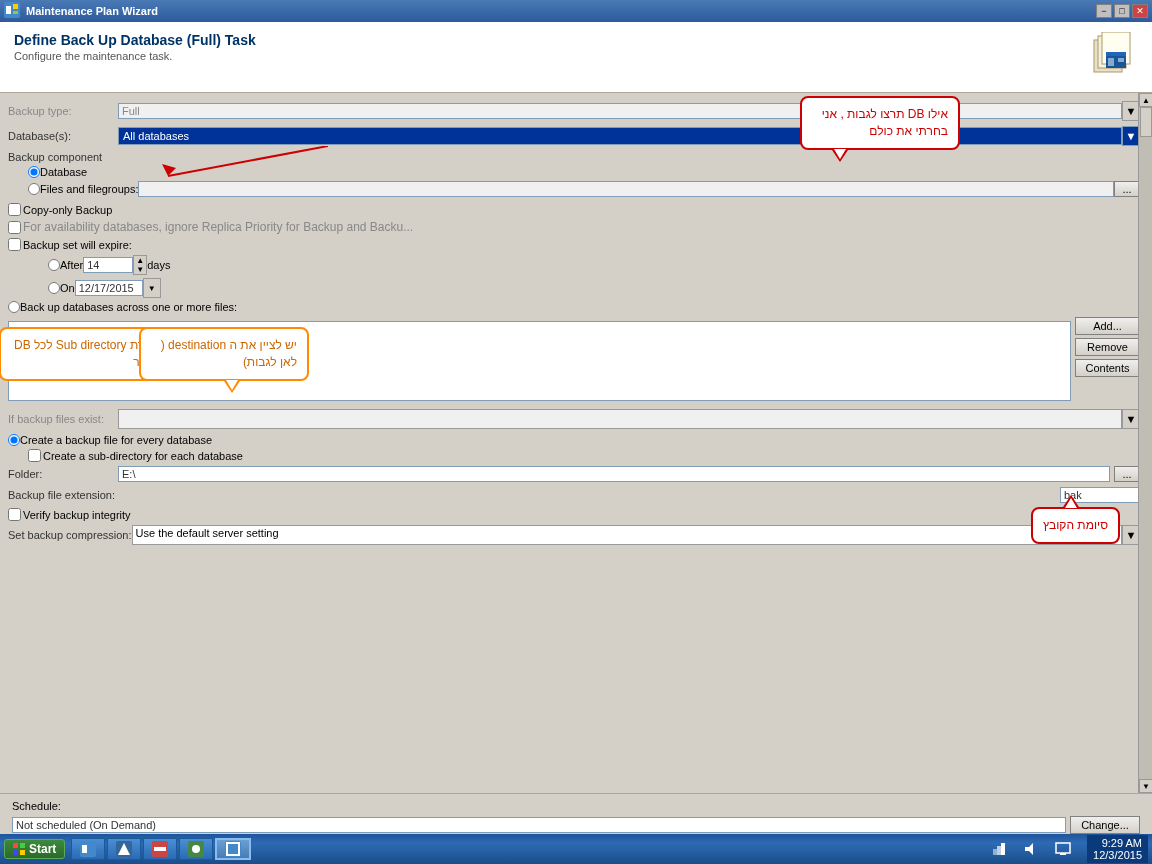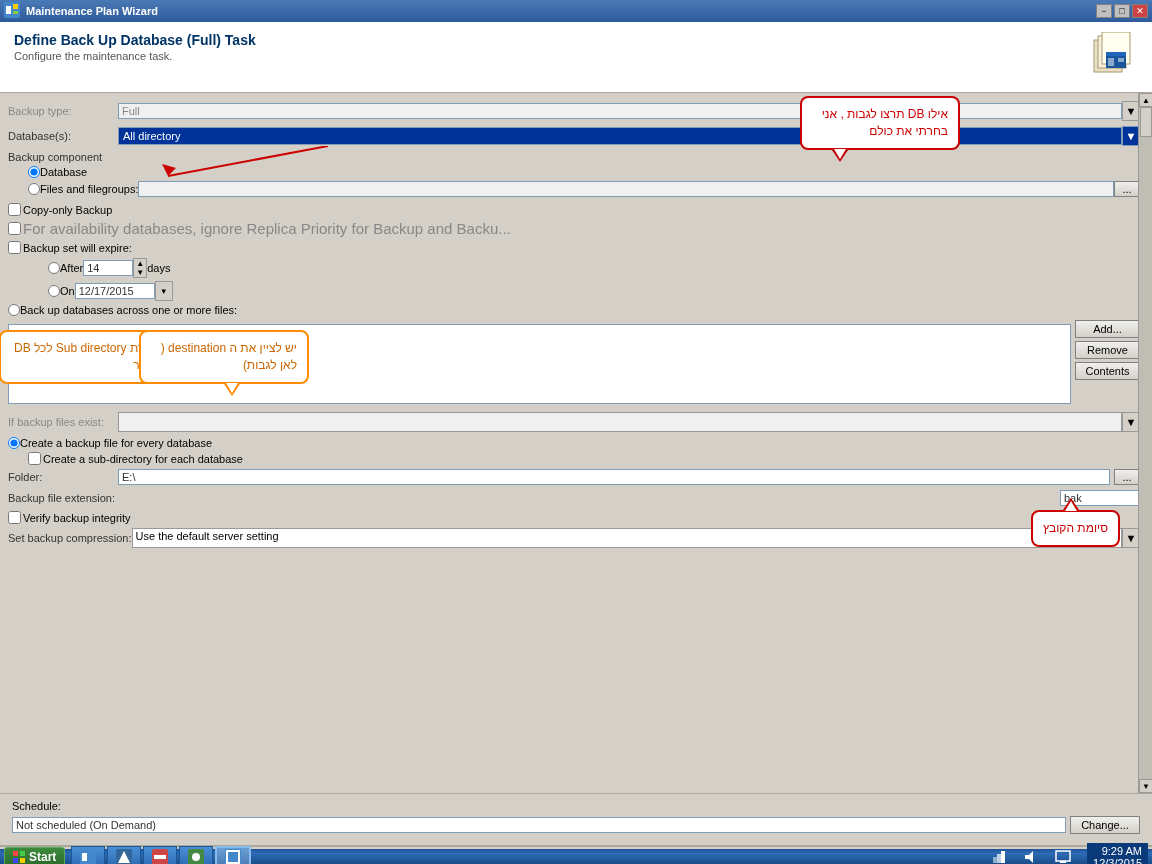--- a/index.html
+++ b/index.html
@@ -133,21 +133,21 @@
       border-top: 2px solid #aca899;
       padding: 6px 12px;
       display: flex;
       align-items: center;
       justify-content: space-between;
     }
 
     
     .taskbar {
       background: linear-gradient(to bottom, #1f5499 0%, #2d6bb5 30%, #1a4d8a 100%);
-      height: 15px;
+      height: 30px;
       display: flex;
       align-items: center;
       padding: 0 4px;
       position: absolute;
       bottom: 0;
       left: 0;
       right: 0;
     }
     .start-btn {
       background: linear-gradient(to bottom, #3d8a3d, #2a6a2a);
@@ -281,21 +281,21 @@
       <span class="form-label form-label-gray">Backup type:</span>
       <div style="flex:1; display:flex; align-items:center;">
         <input type="text" disabled="" value="Full" style="flex: 1 1 0%; color: rgb(136, 136, 136); background: rgb(240, 240, 240);">
         <div style="width:18px; height:20px; background:#d4d0c8; border:1px solid #999; display:flex; align-items:center; justify-content:center; cursor:pointer;">▼</div>
       </div>
     </div>
 
     <div class="form-row" style="position:relative;">
       <span class="form-label">Database(s):</span>
       <div style="flex:1; display:flex; align-items:center;">
-        <div style="flex:1; background:#003399; color:white; padding:2px 4px; font-size:11px; border:1px solid #7f9db9;">All directory</div>
+        <div style="flex:1; background:#003399; color:white; padding:2px 4px; font-size:11px; border:1px solid #7f9db9;">All databases</div>
         <div style="width:18px; height:20px; background:#003399; border:1px solid #7f9db9; display:flex; align-items:center; justify-content:center; cursor:pointer; color:white;">▼</div>
       </div>
 
       <div class="callout-red-arrow" style="position:absolute; right:180px; top:-30px; background:white; border:2px solid #cc0000; border-radius:8px; padding:8px 10px; direction:rtl; text-align:right; color:#cc0000; font-size:12px; z-index:100; max-width:160px; line-height:1.4;">
         <span>אילו DB תרצו לגבות , אני בחרתי את כולם</span>
         
         <div style="position:absolute; bottom:-14px; left:30px; width:0; height:0; border-left:8px solid transparent; border-right:8px solid transparent; border-top:12px solid #cc0000;"></div>
         <div style="position:absolute; bottom:-11px; left:32px; width:0; height:0; border-left:6px solid transparent; border-right:6px solid transparent; border-top:10px solid white;"></div>
       </div>
 
@@ -319,42 +319,42 @@
       </div>
     </div>
 
     <div class="checkbox-row">
       <input type="checkbox" style="">
       <span>Copy-only Backup</span>
     </div>
 
     <div class="checkbox-row">
       <input type="checkbox" style="">
-      <span style="color:#888; font-size:15px;">For availability databases, ignore Replica Priority for Backup and Backu...</span>
+      <span style="color:#888; font-size:12px;">For availability databases, ignore Replica Priority for Backup and Backu...</span>
     </div>
 
     <div class="checkbox-row">
       <input type="checkbox" style="">
       <span>Backup set will expire:</span>
     </div>
     <div class="radio-row indent2">
       <input type="radio" name="expire" style="">
       <span>After</span>
       <input type="text" value="14" style="width: 50px;">
       <div style="display:flex; flex-direction:column; border:1px solid #999;">
         <div style="font-size:8px; cursor:pointer; padding:0 2px;">▲</div>
         <div style="font-size:8px; cursor:pointer; padding:0 2px;">▼</div>
       </div>
       <span>days</span>
     </div>
     <div class="radio-row indent2">
       <input type="radio" name="expire" style="">
       <span>On</span>
       <div style="display:flex; align-items:center;">
-        <input type="text" value="12/17/2015" style="width: 80px;">
+        <input type="text" value="12/17/2015" style="width: 68px;">
         <div style="width:18px; height:20px; background:#d4d0c8; border:1px solid #999; display:flex; align-items:center; justify-content:center; cursor:pointer; font-size:8px;">▼</div>
       </div>
     </div>
 
 
     <div class="radio-row">
       <input type="radio" name="backup_dest" style="">
       <span>Back up databases across one or more files:</span>
     </div>
 

